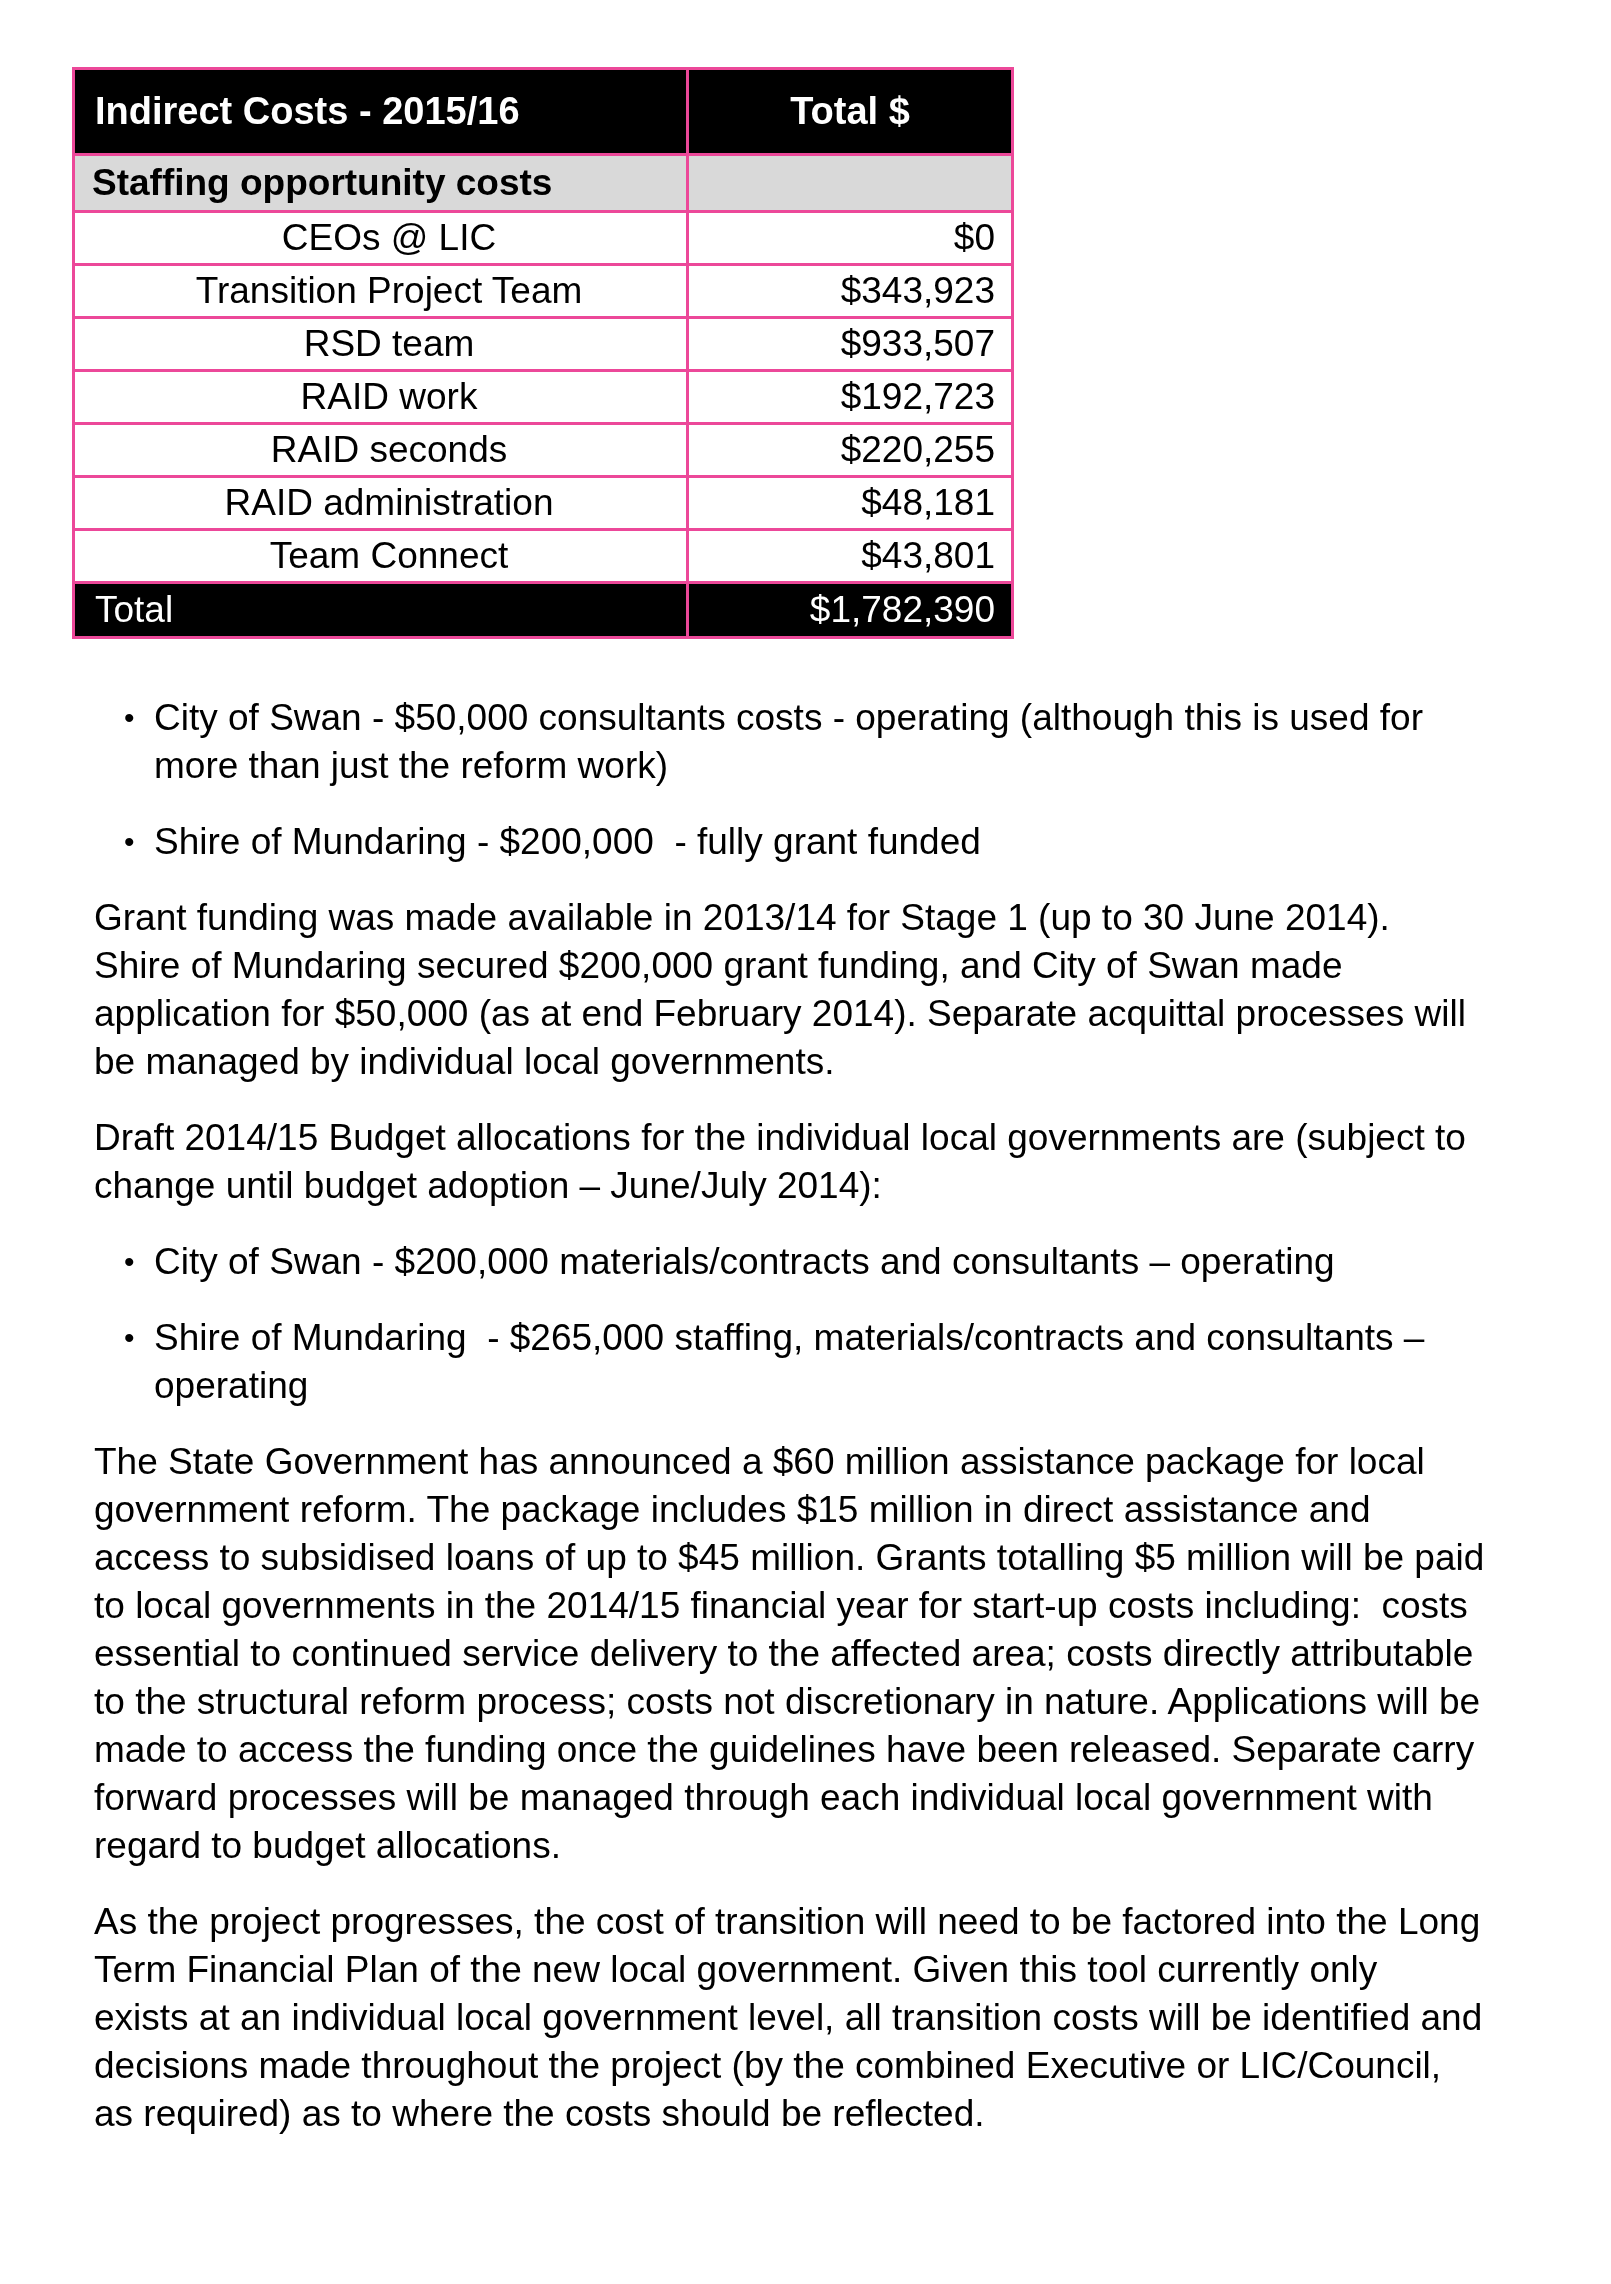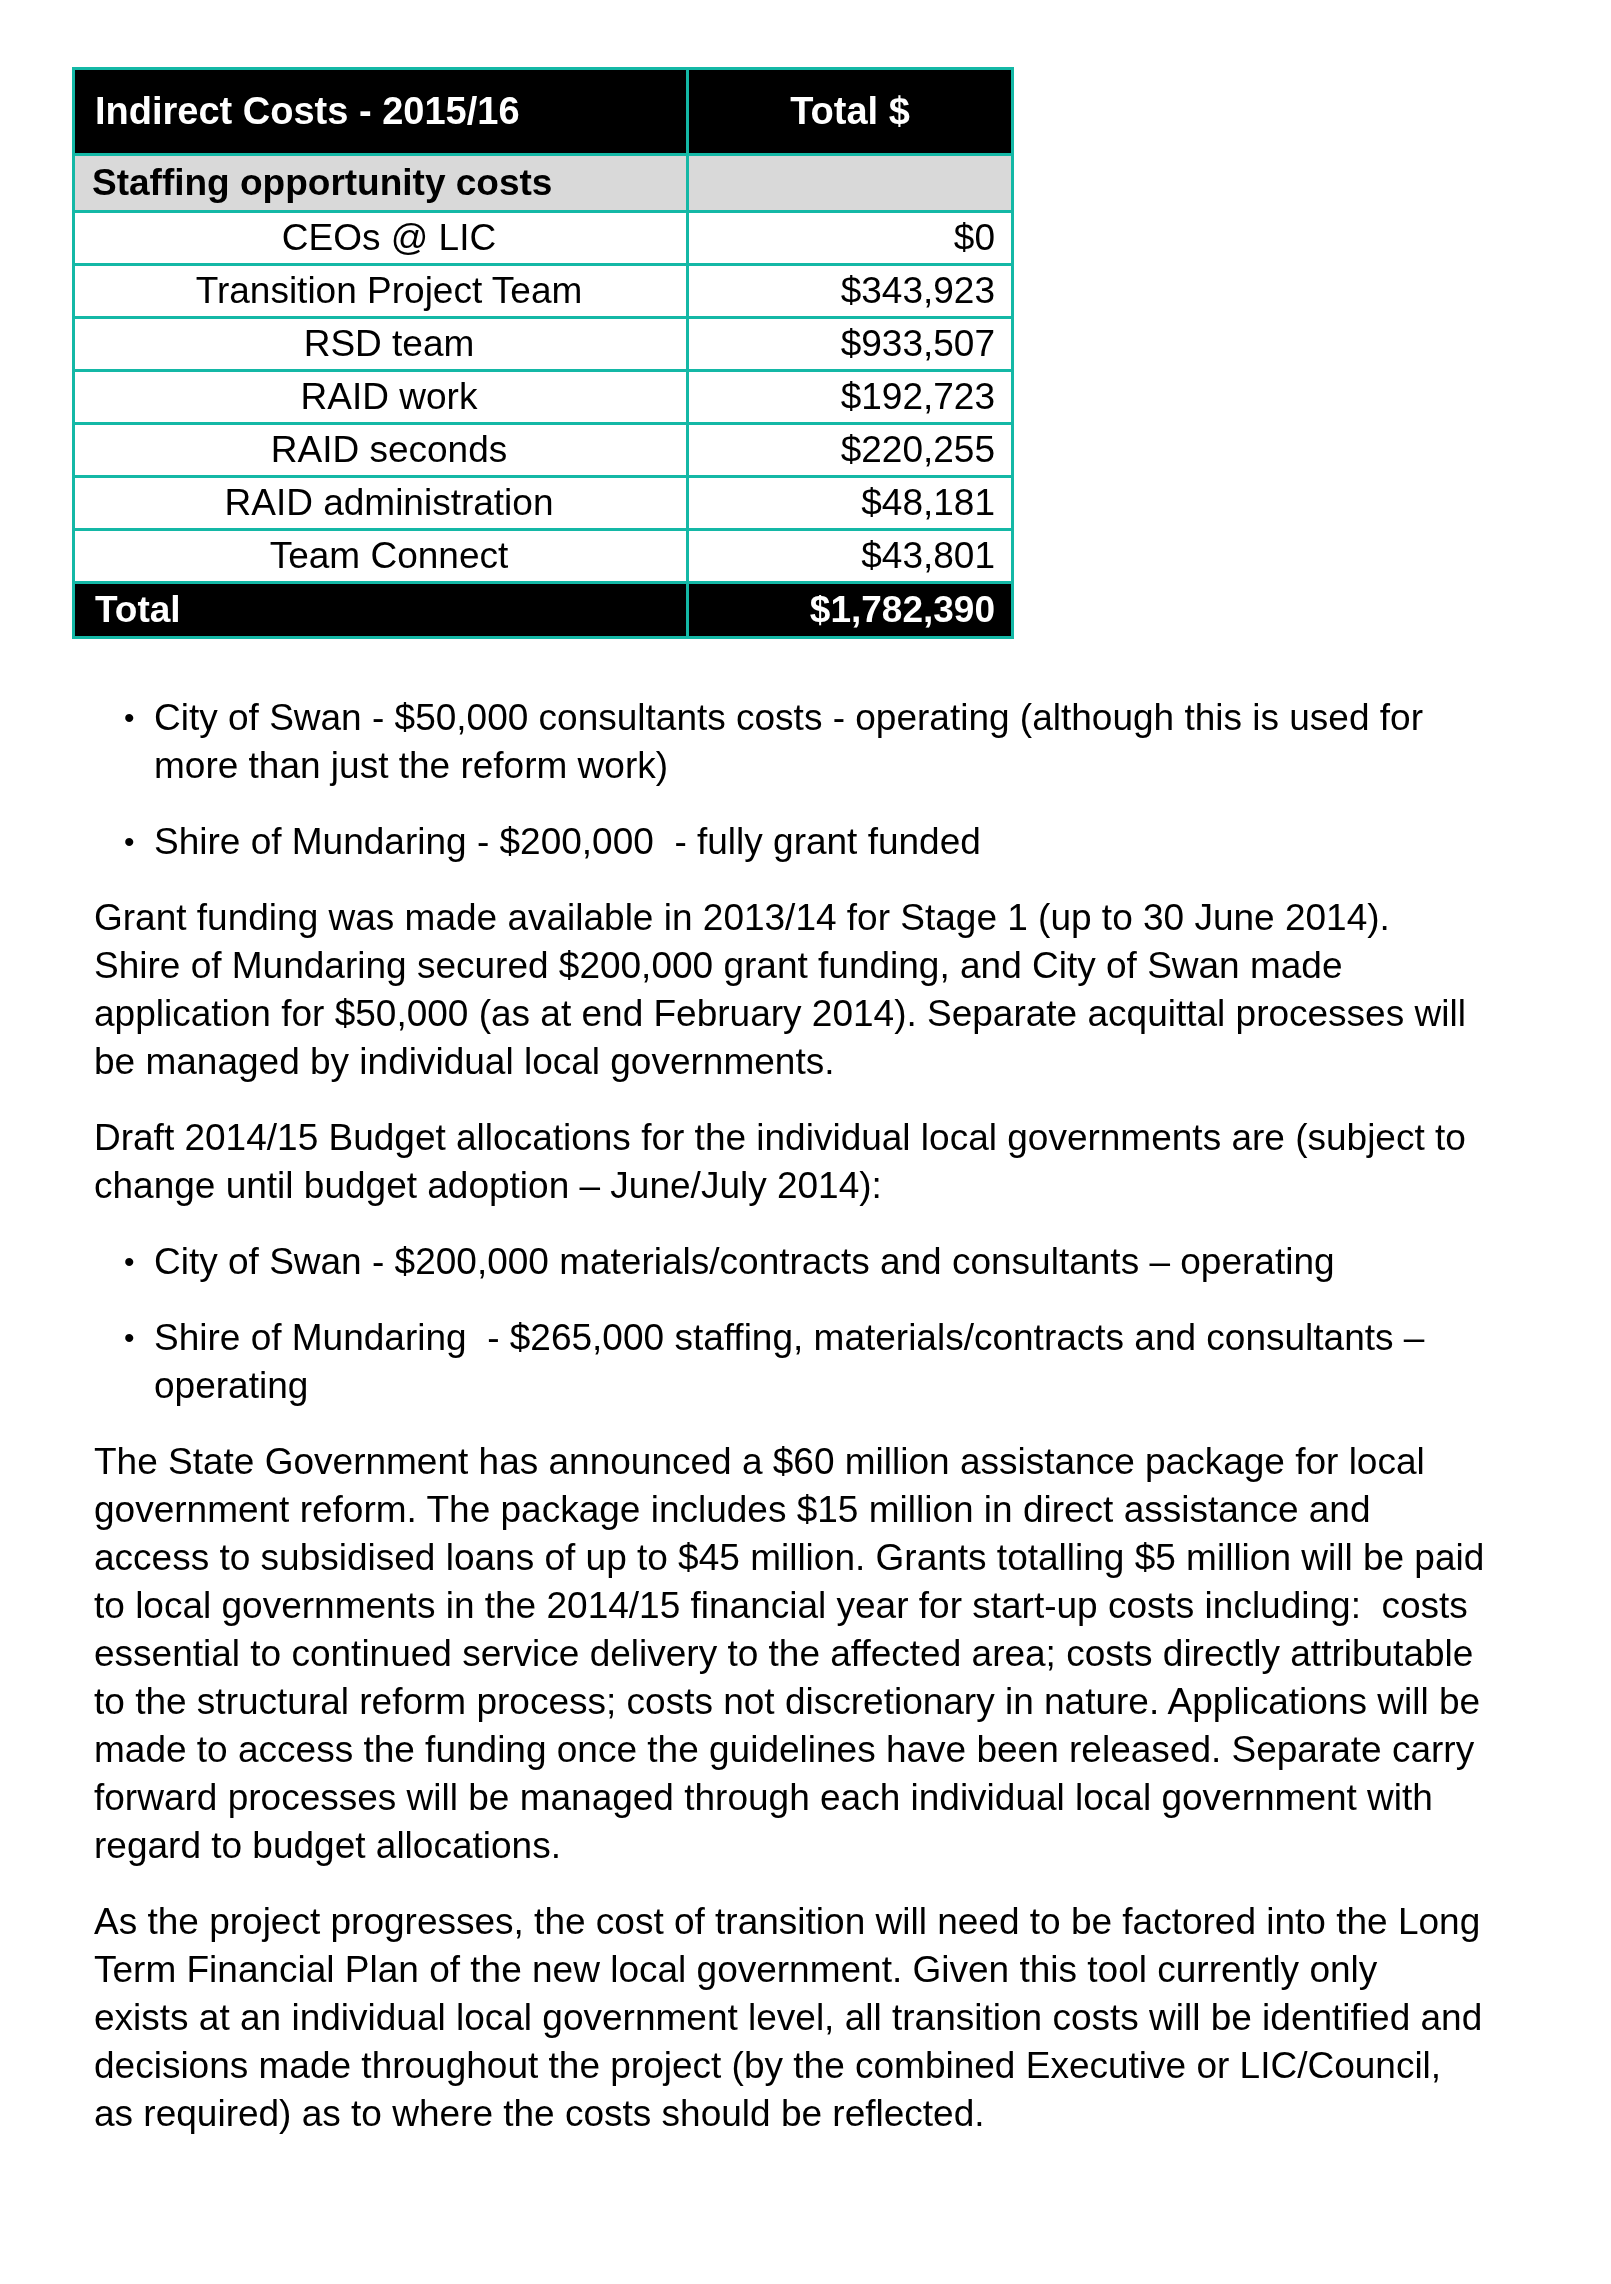--- a/index.html
+++ b/index.html
@@ -21,21 +21,21 @@
   
   table.costs-table {
     border-collapse: collapse;
     table-layout: fixed;
     margin: 67px 0 0 72px;
     width: 939px;
   }
   table.costs-table col.c-label { width: 614px; }
   table.costs-table col.c-value { width: 325px; }
   table.costs-table td, table.costs-table th {
-    border: 3px solid #14b8a6;
+    border: 3px solid #ec4899;
     font-size: 37px;
     vertical-align: middle;
     overflow: hidden;
   }
   tr.hdr-row th {
     background: #000000;
     color: #ffffff;
     font-weight: bold;
     height: 86px;
   }
@@ -46,21 +46,21 @@
     font-weight: bold;
     height: 57px;
     padding-left: 17px;
   }
   tr.data-row td { height: 53px; background: #ffffff; }
   tr.data-row td.cell-label { padding-left: 17px; text-align: center; }
   td.cell-value { text-align: right; padding-right: 16px; }
   tr.total-row td {
     background: #000000;
     color: #ffffff;
-    font-weight: bold;
+    font-weight: normal;
     height: 55px;
   }
   tr.total-row td.cell-label { padding-left: 20px; text-align: left; }
 
   
   .text-block {
     margin: 55px 50px 0 94px;
     width: 1465px;
     font-size: 37px;
     line-height: 48px;

